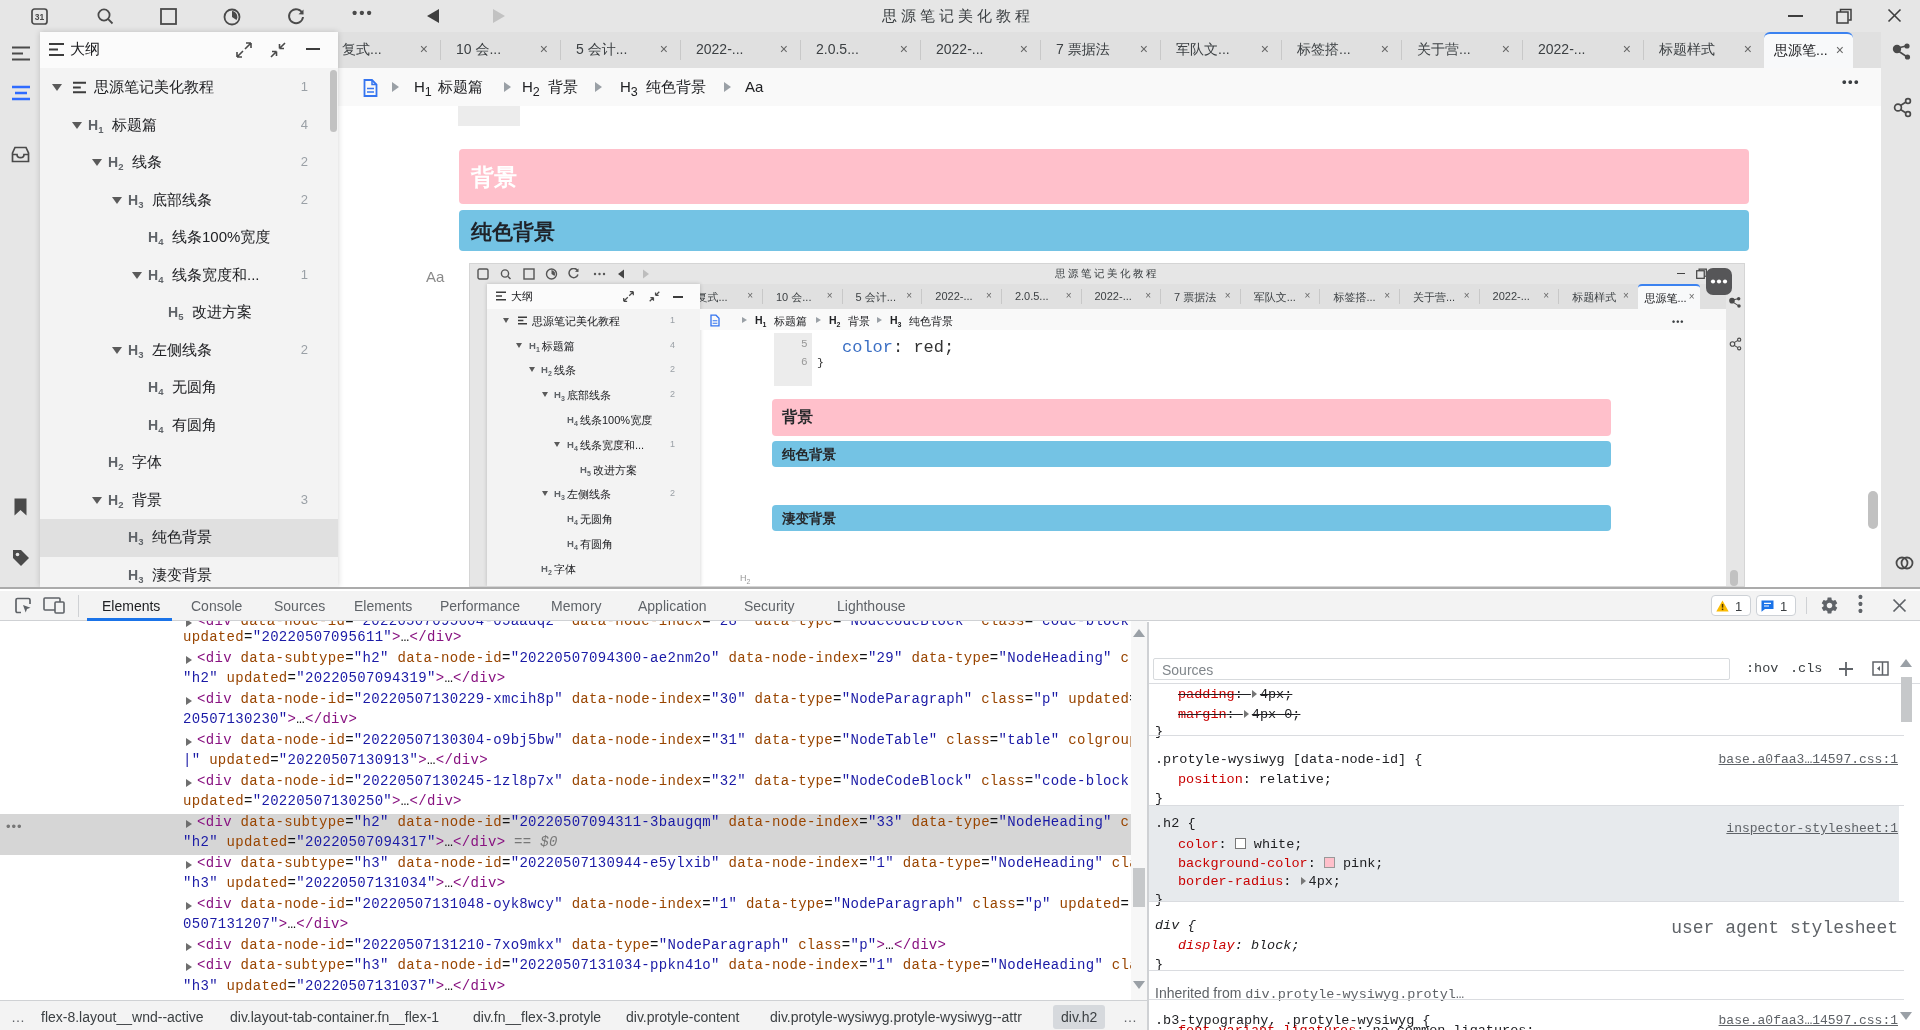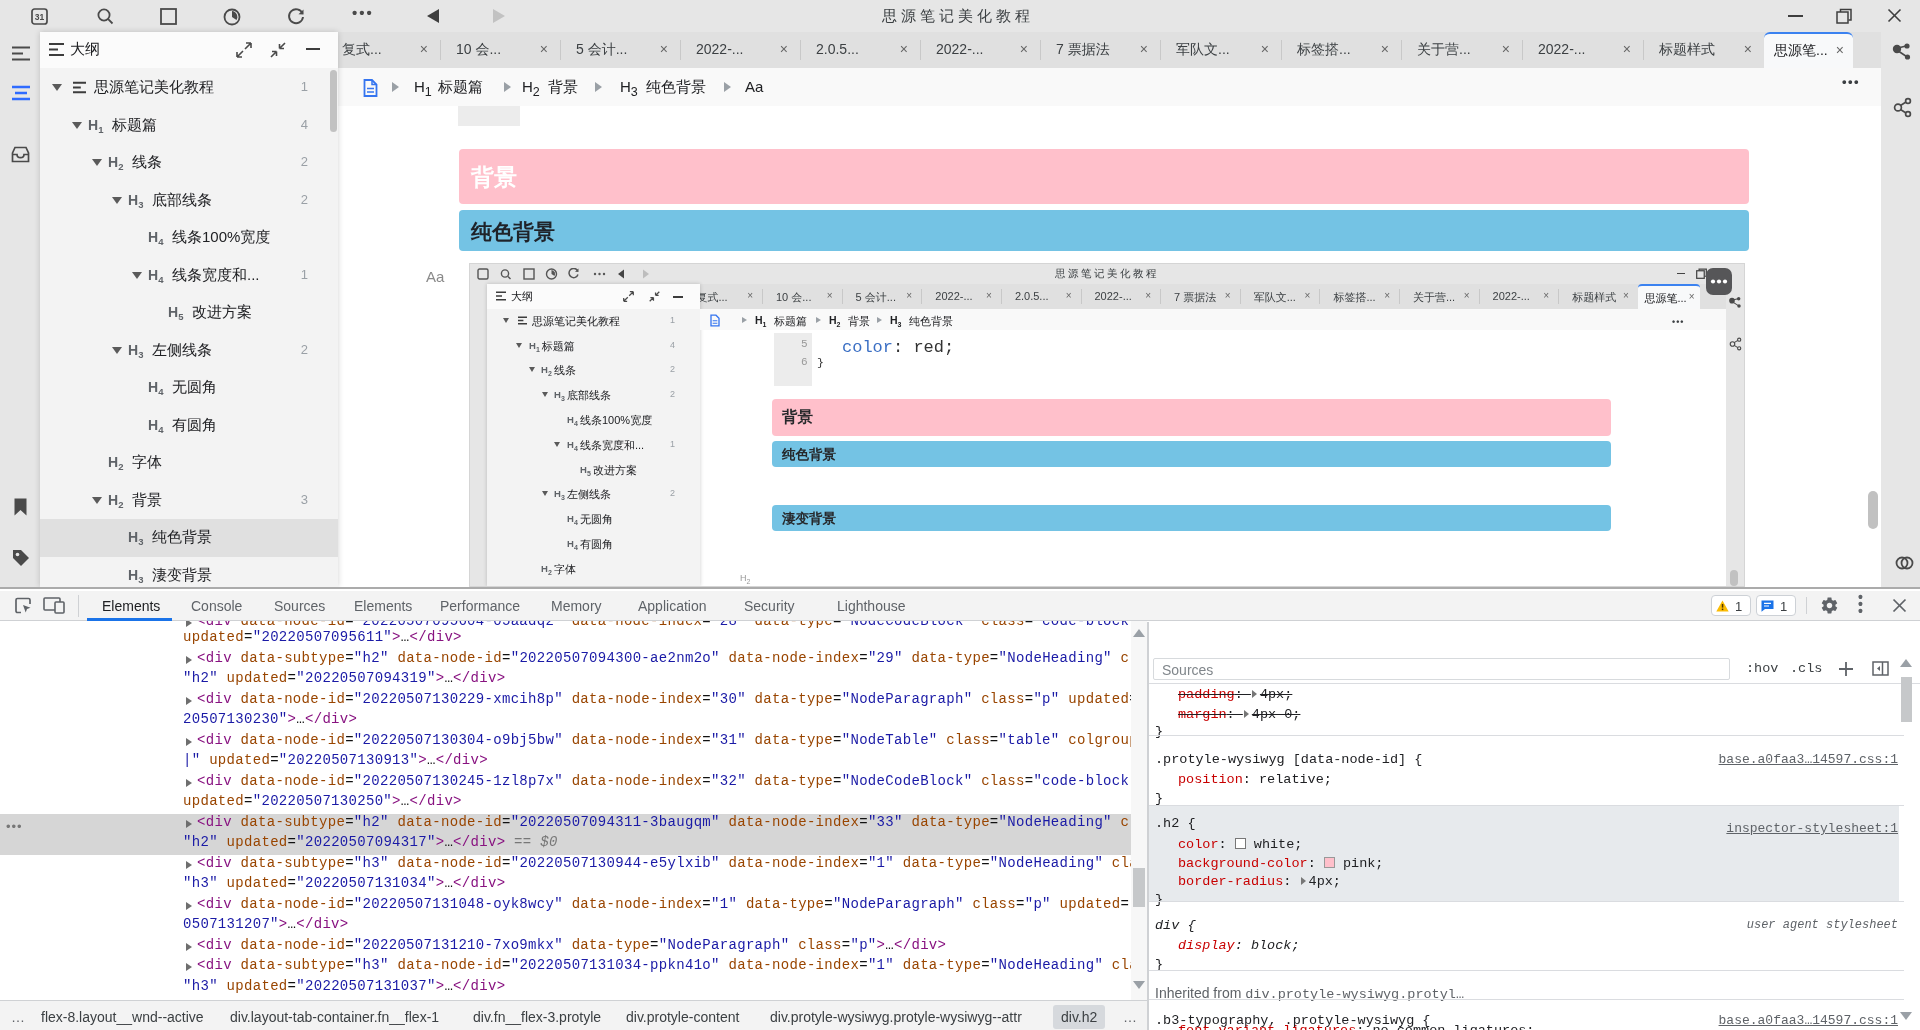--- a/index.html
+++ b/index.html
@@ -641,21 +641,21 @@
 <div class="sline" style="left:6px;top:170px">}</div>
 <div class="ssep" style="top:184px"></div>
 <div class="sline" style="left:6px;top:195px">.h2 {</div>
 <span class="slink" style="right:22px;top:200px">inspector-stylesheet:1</span>
 <div class="sline" style="left:29px;top:216px"><span class="pn">color</span>: <span style="display:inline-block;width:11px;height:11px;background:#fff;border:1px solid #777;vertical-align:-1px"></span> white;</div>
 <div class="sline" style="left:29px;top:235px"><span class="pn">background-color</span>: <span style="display:inline-block;width:11px;height:11px;background:#ffc0cb;border:1px solid #999;vertical-align:-1px"></span> pink;</div>
 <div class="sline" style="left:29px;top:253px"><span class="pn">border-radius</span>: <span style="display:inline-block;width:0;height:0;border-top:4px solid transparent;border-bottom:4px solid transparent;border-left:5.5px solid #777;margin:0 3px 0 1px"></span>4px;</div>
 <div class="sline" style="left:6px;top:271px">}</div>
 <div class="ssep" style="top:280px"></div>
 <div class="sline" style="left:6px;top:297px;font-style:italic">div {</div>
-<span class="abs mono" style="right:22px;top:297px;font-size:12px;color:#5f6368;font-style:italic">user agent stylesheet</span>
+<span class="abs mono" style="right:22px;top:297px;font-size:18px;color:#5f6368;">user agent stylesheet</span>
 <div class="sline" style="left:29px;top:317px;font-style:italic"><span class="pn">display</span>: block;</div>
 <div class="sline" style="left:6px;top:336px">}</div>
 <div class="ssep" style="top:349px"></div>
 <div class="abs" style="left:6px;top:364px;font-size:14px;color:#5f6368;white-space:nowrap">Inherited from <span class="mono" style="font-size:13.5px;color:#5f6368">div.protyle-wysiwyg.protyl…</span></div>
 <div class="ssep" style="top:378px"></div>
 <div class="sline" style="left:6px;top:392px">.b3-typography, .protyle-wysiwyg {</div>
 <span class="slink" style="right:22px;top:392px">base.a0faa3…14597.css:1</span>
 <div class="sline" style="left:29px;top:402px"><span style="text-decoration:line-through"><span class="pn">font-variant-ligatures</span>: no-common-ligatures;</span></div>
 <div class="abs" style="left:751px;top:38px;width:0;height:0;border-left:6px solid transparent;border-right:6px solid transparent;border-bottom:8px solid #9aa0a6"></div>
 <div class="abs" style="left:752px;top:56px;width:11px;height:45px;background:#c6c8ca"></div>

